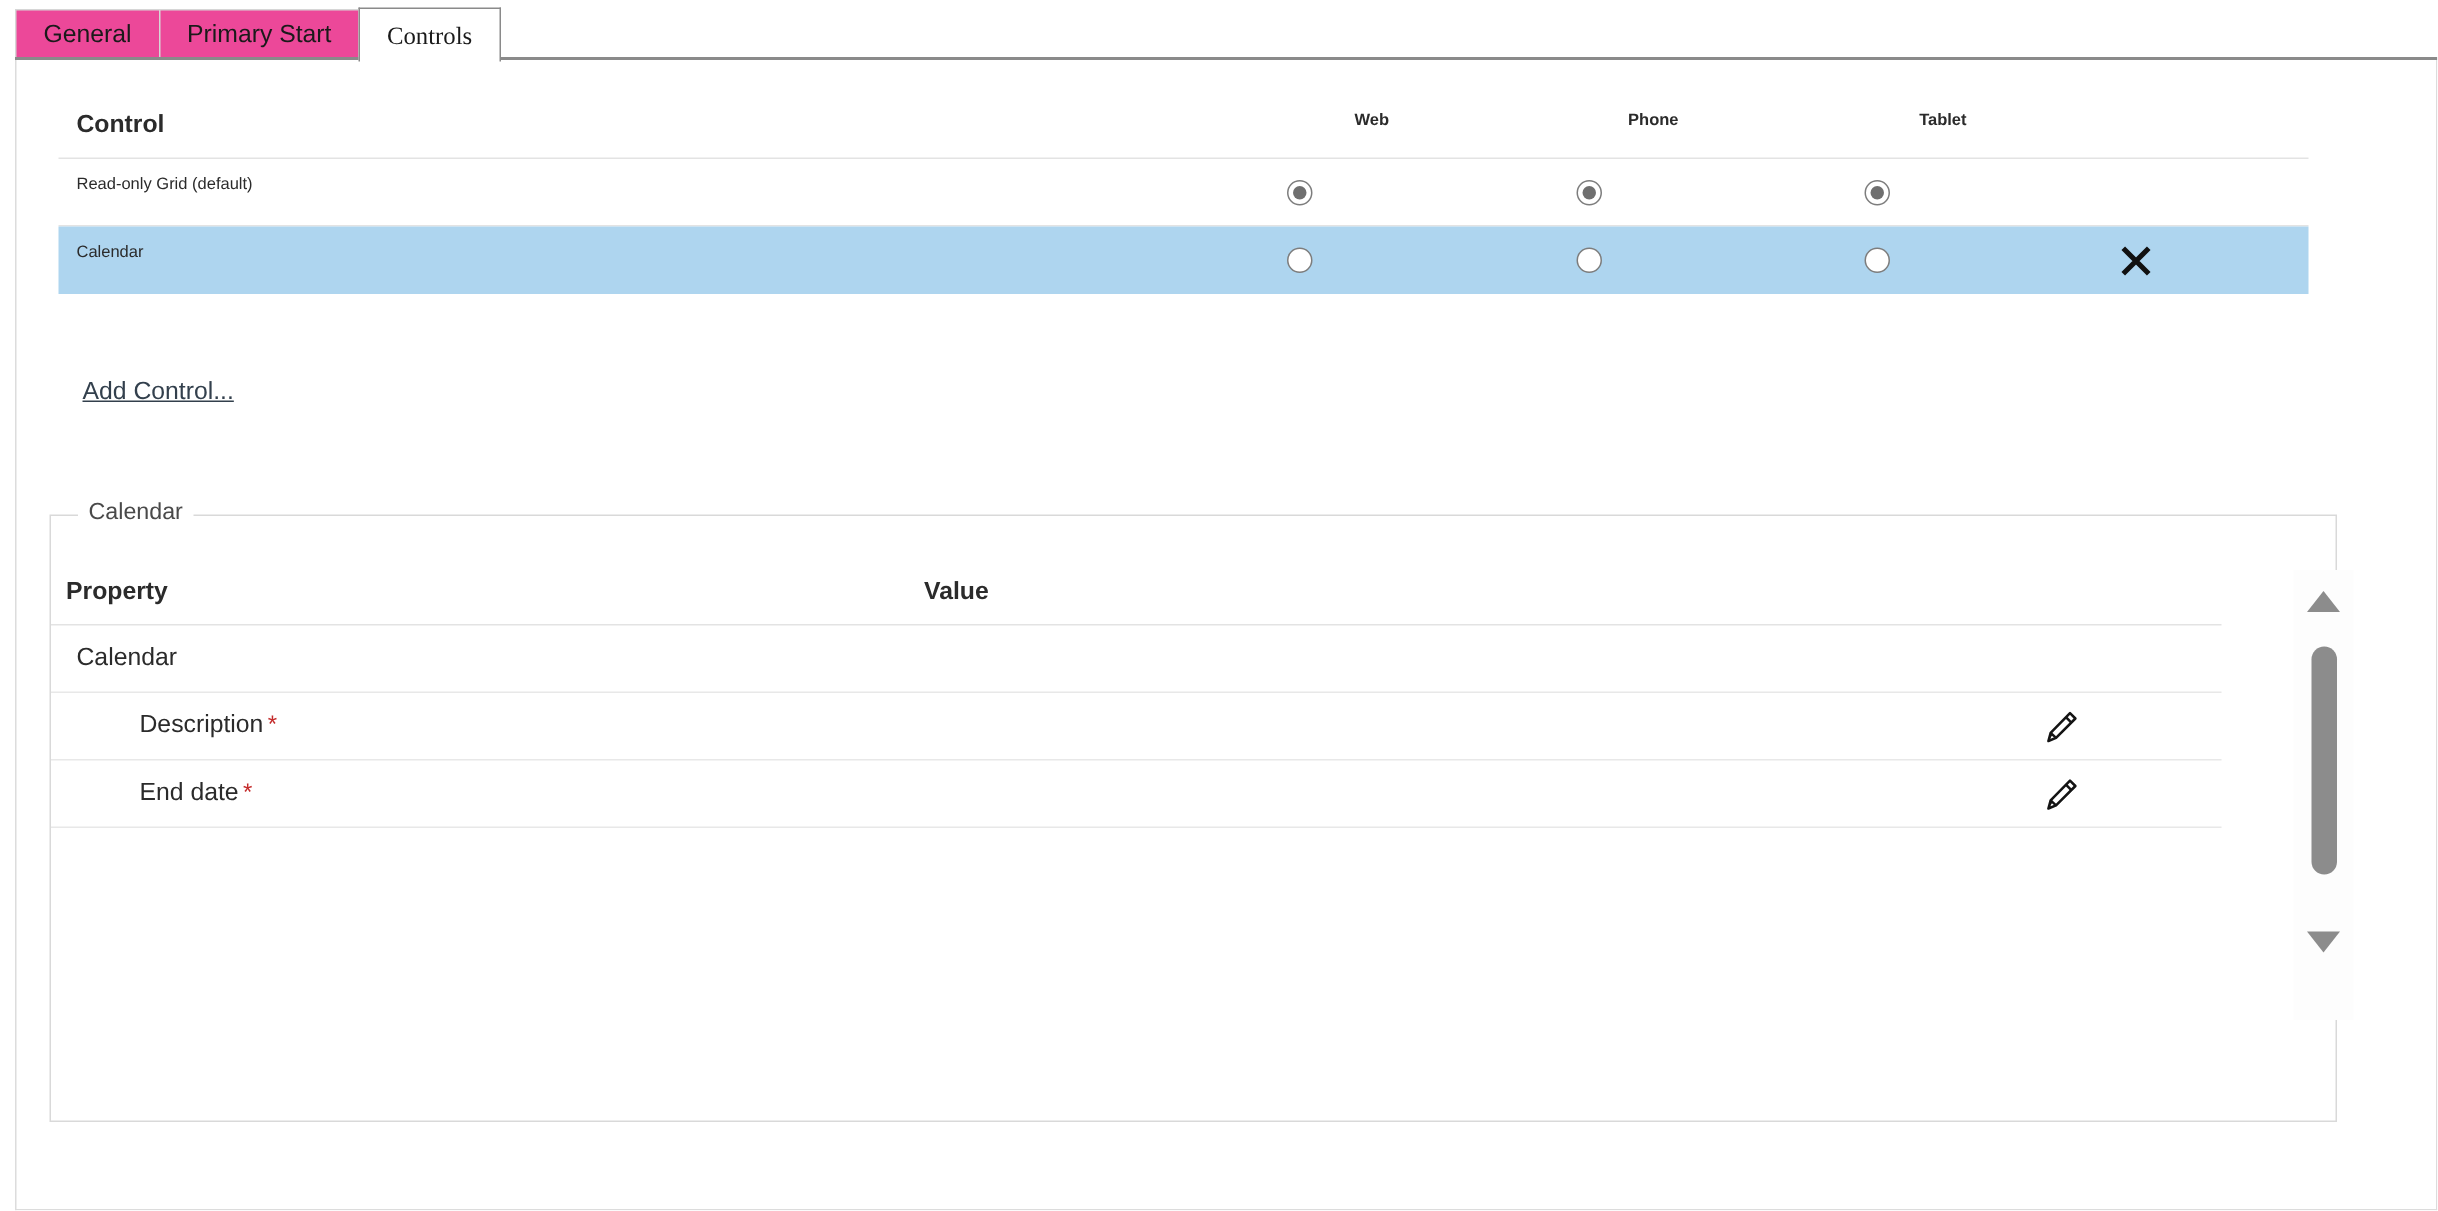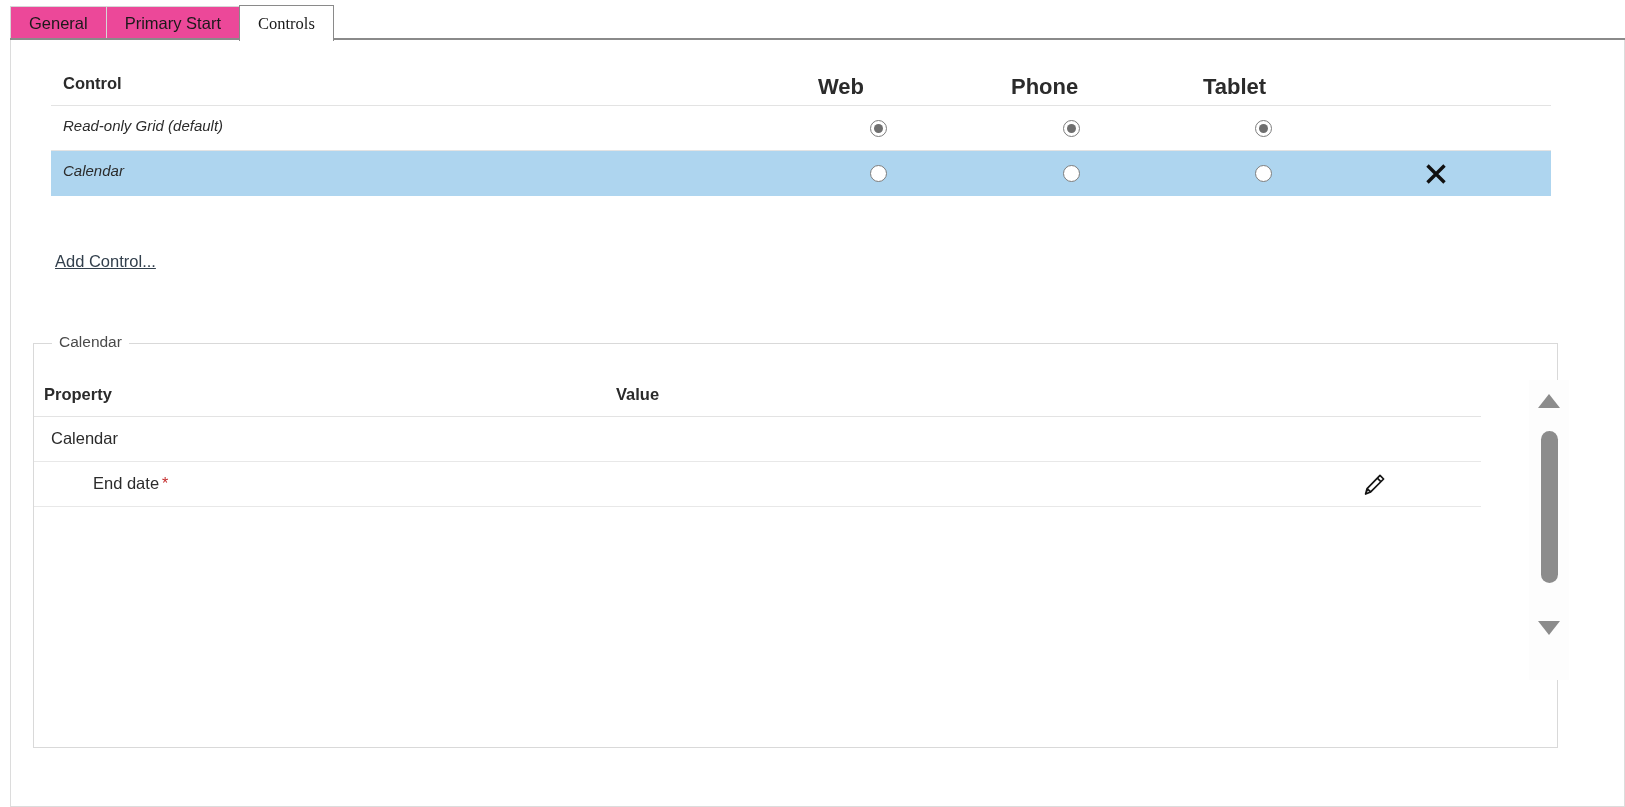--- a/index.html
+++ b/index.html
@@ -74,60 +74,59 @@
     height: 767px;
     background: #ffffff;
     border-left: 1px solid #dcdcdc;
     border-right: 1px solid #dcdcdc;
     border-bottom: 1px solid #dcdcdc;
   }
 
   
   .ctrl-table {
     position: absolute;
-    left: 40px; top: 28px;
+    left: 28px; top: 28px;
     width: 1500px;
   }
   .ctrl-head {
     position: relative;
     height: 38px;
     border-bottom: 1px solid #e3e3e3;
   }
   .ctrl-head .h-control {
     position: absolute;
     left: 12px; top: 6px;
     font-size: 16.5px;
     font-weight: bold;
     color: #2b2b2b;
   }
   .ctrl-head .h-dev {
     position: absolute;
     top: 6px;
-    font-size: 22px;
+    font-size: 11px;
     font-weight: bold;
     color: #2b2b2b;
-    text-align: left;
+    text-align: right;
     width: 120px;
   }
   .h-web   { left: 767px; }
   .h-phone { left: 960px; }
   .h-tablet{ left: 1152px; }
 
   .ctrl-row {
     position: relative;
     height: 45px;
   }
   .ctrl-row.plain { border-bottom: 1px solid #e3e3e3; }
   .ctrl-row.selected { background: #aed5ef; }
   .ctrl-row .c-name {
     position: absolute;
     left: 12px; top: 11px;
-    font-size: 15px;
+    font-size: 11px;
     color: #2b2b2b;
-    font-style: italic;
   }
   .radio-cell {
     position: absolute;
     top: 0;
     width: 120px;
     height: 45px;
     display: flex;
     align-items: center;
     justify-content: center;
   }
@@ -341,20 +340,35 @@
           <div class="ph ph-value">Value</div>
         </div>
 
         <div class="prop-row level0">
           <div class="p-label">
             <span>Calendar</span>
           </div>
         </div>
 
 
+        <div class="prop-row level1">
+          <div class="p-label">
+            <span>Description</span><span class="req-star">*</span>
+          </div>
+          <div class="pencil-cell">
+            <svg width="30" height="30" viewBox="0 0 30 30">
+              <g stroke="#141414" stroke-width="1.7" fill="none" stroke-linejoin="round">
+                <path d="M21.0 5.4 L24.6 9.0 L11.7 21.9 L6.6 24.0 L8.1 18.6 Z"></path>
+                <path d="M18.3 8.1 L21.9 11.7"></path>
+                <path d="M8.1 18.6 L11.7 21.9"></path>
+              </g>
+              <path d="M6.6 24.0 L8.1 18.6 L9.4 19.9 Z" fill="#141414"></path>
+            </svg>
+          </div>
+        </div>
 
         <div class="prop-row level1">
           <div class="p-label">
             <span>End date</span><span class="req-star">*</span>
           </div>
           <div class="pencil-cell">
             <svg width="30" height="30" viewBox="0 0 30 30">
               <g stroke="#141414" stroke-width="1.7" fill="none" stroke-linejoin="round">
                 <path d="M21.0 5.4 L24.6 9.0 L11.7 21.9 L6.6 24.0 L8.1 18.6 Z"></path>
                 <path d="M18.3 8.1 L21.9 11.7"></path>

